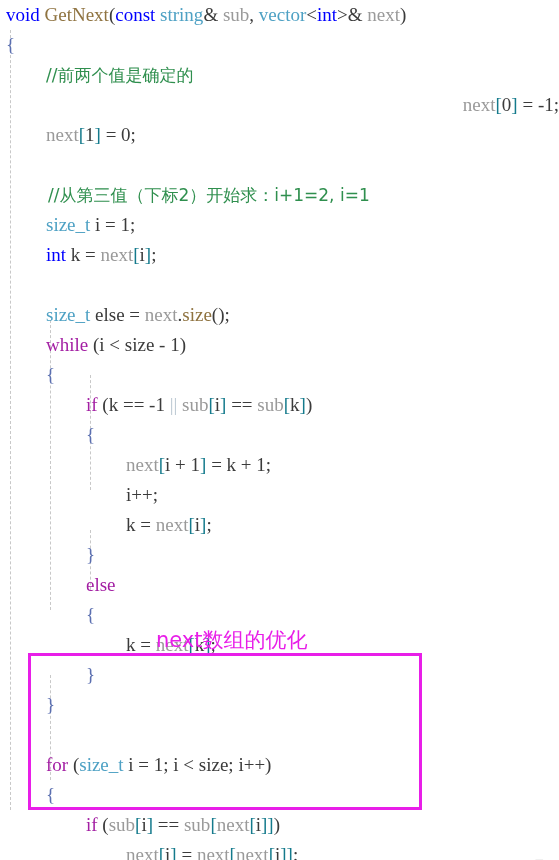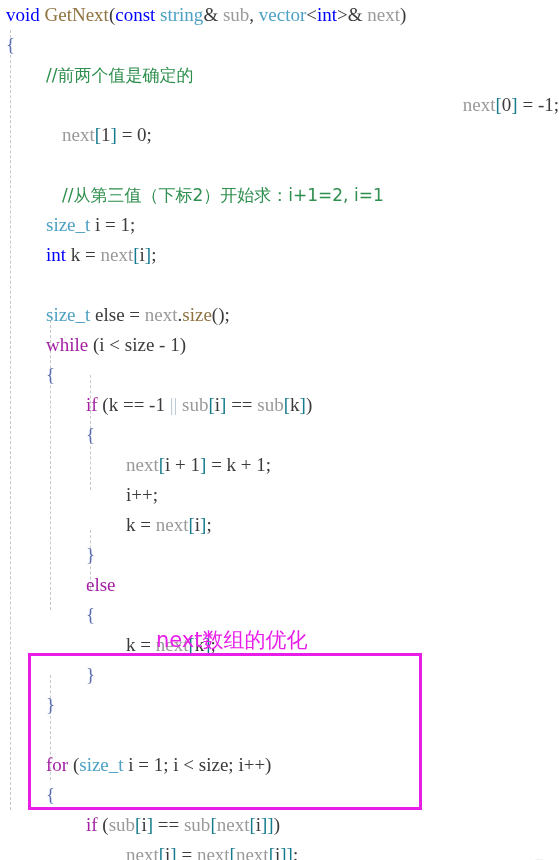--- a/index.html
+++ b/index.html
@@ -86,23 +86,23 @@
   <div class="guide" style="left:50px; top:320px; height:290px;"></div>
   <div class="guide" style="left:90px; top:375px; height:115px;"></div>
   <div class="guide" style="left:90px; top:530px; height:60px;"></div>
   <div class="guide" style="left:50px; top:675px; height:105px;"></div>
 
   <div class="code-area">
       <div class="line" style="padding-left: 6px;"><span class="kw">void</span><span class="plain"> </span><span class="fn">GetNext</span><span class="plain">(</span><span class="kw">const</span><span class="plain"> </span><span class="type">string</span><span class="plain">&amp; </span><span class="ident">sub</span><span class="plain">, </span><span class="type">vector</span><span class="plain">&lt;</span><span class="kw">int</span><span class="plain">&gt;&amp; </span><span class="ident">next</span><span class="plain">)</span></div>
       <div class="line" style="padding-left: 6px;"><span class="brace">{</span></div>
       <div class="line" style="padding-left: 46px;"><span class="cmt cmt-cn">//前两个值是确定的</span></div>
       <div class="line" style="padding-left: 46px; text-align: right;"><span class="ident">next</span><span class="brk">[</span><span class="plain">0</span><span class="brk">]</span><span class="plain"> = -1;</span></div>
-      <div class="line" style="padding-left: 46px; margin-left: 16px;"><span class="ident">next</span><span class="brk">[</span><span class="plain">1</span><span class="brk">]</span><span class="plain"> = 0;</span></div>
+      <div class="line" style="padding-left: 46px;"><span class="ident">next</span><span class="brk">[</span><span class="plain">1</span><span class="brk">]</span><span class="plain"> = 0;</span></div>
       <div class="line" style="padding-left: 46px;">&nbsp;</div>
-      <div class="line" style="padding-left: 62px;"><span class="cmt cmt-cn">//从第三值（下标2）开始求：i+1=2, i=1</span></div>
+      <div class="line" style="padding-left: 48px;"><span class="cmt cmt-cn">//从第三值（下标2）开始求：i+1=2, i=1</span></div>
       <div class="line" style="padding-left: 46px;"><span class="type">size_t</span><span class="plain"> i = 1;</span></div>
       <div class="line" style="padding-left: 46px;"><span class="kw">int</span><span class="plain"> k = </span><span class="ident">next</span><span class="brk">[</span><span class="plain">i</span><span class="brk">]</span><span class="plain">;</span></div>
       <div class="line" style="padding-left: 46px;">&nbsp;</div>
       <div class="line" style="padding-left: 46px;"><span class="type">size_t</span><span class="plain"> else = </span><span class="ident">next</span><span class="plain">.</span><span class="fn">size</span><span class="plain">();</span></div>
       <div class="line" style="padding-left: 46px;"><span class="kwctl">while</span><span class="plain"> (i &lt; size - 1)</span></div>
       <div class="line" style="padding-left: 46px;"><span class="brace">{</span></div>
       <div class="line" style="padding-left: 86px;"><span class="kwctl">if</span><span class="plain"> (k == -1 </span><span class="op">||</span><span class="plain"> </span><span class="ident">sub</span><span class="brk">[</span><span class="plain">i</span><span class="brk">]</span><span class="plain"> == </span><span class="ident">sub</span><span class="brk">[</span><span class="plain">k</span><span class="brk">]</span><span class="plain">)</span></div>
       <div class="line" style="padding-left: 86px;"><span class="brace">{</span></div>
       <div class="line" style="padding-left: 126px;"><span class="ident">next</span><span class="brk">[</span><span class="plain">i + 1</span><span class="brk">]</span><span class="plain"> = k + 1;</span></div>
       <div class="line" style="padding-left: 126px;"><span class="plain">i++;</span></div>

